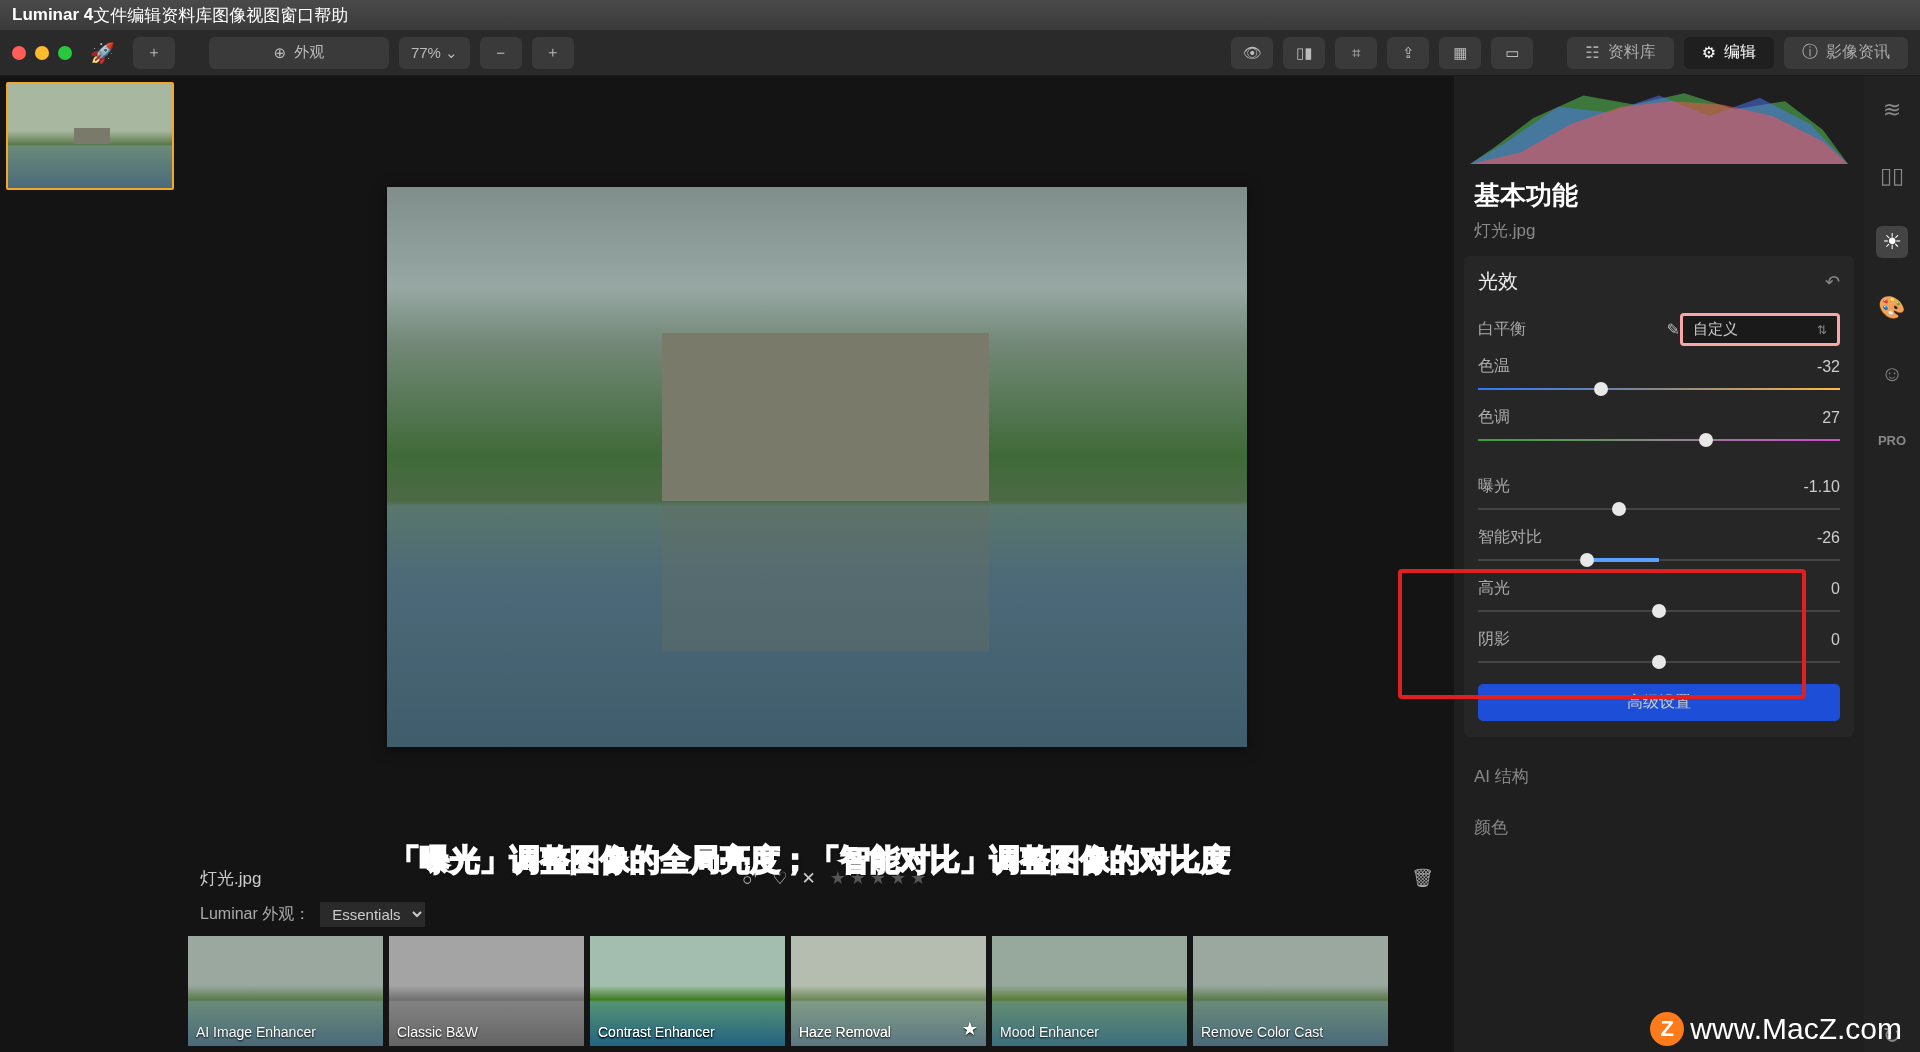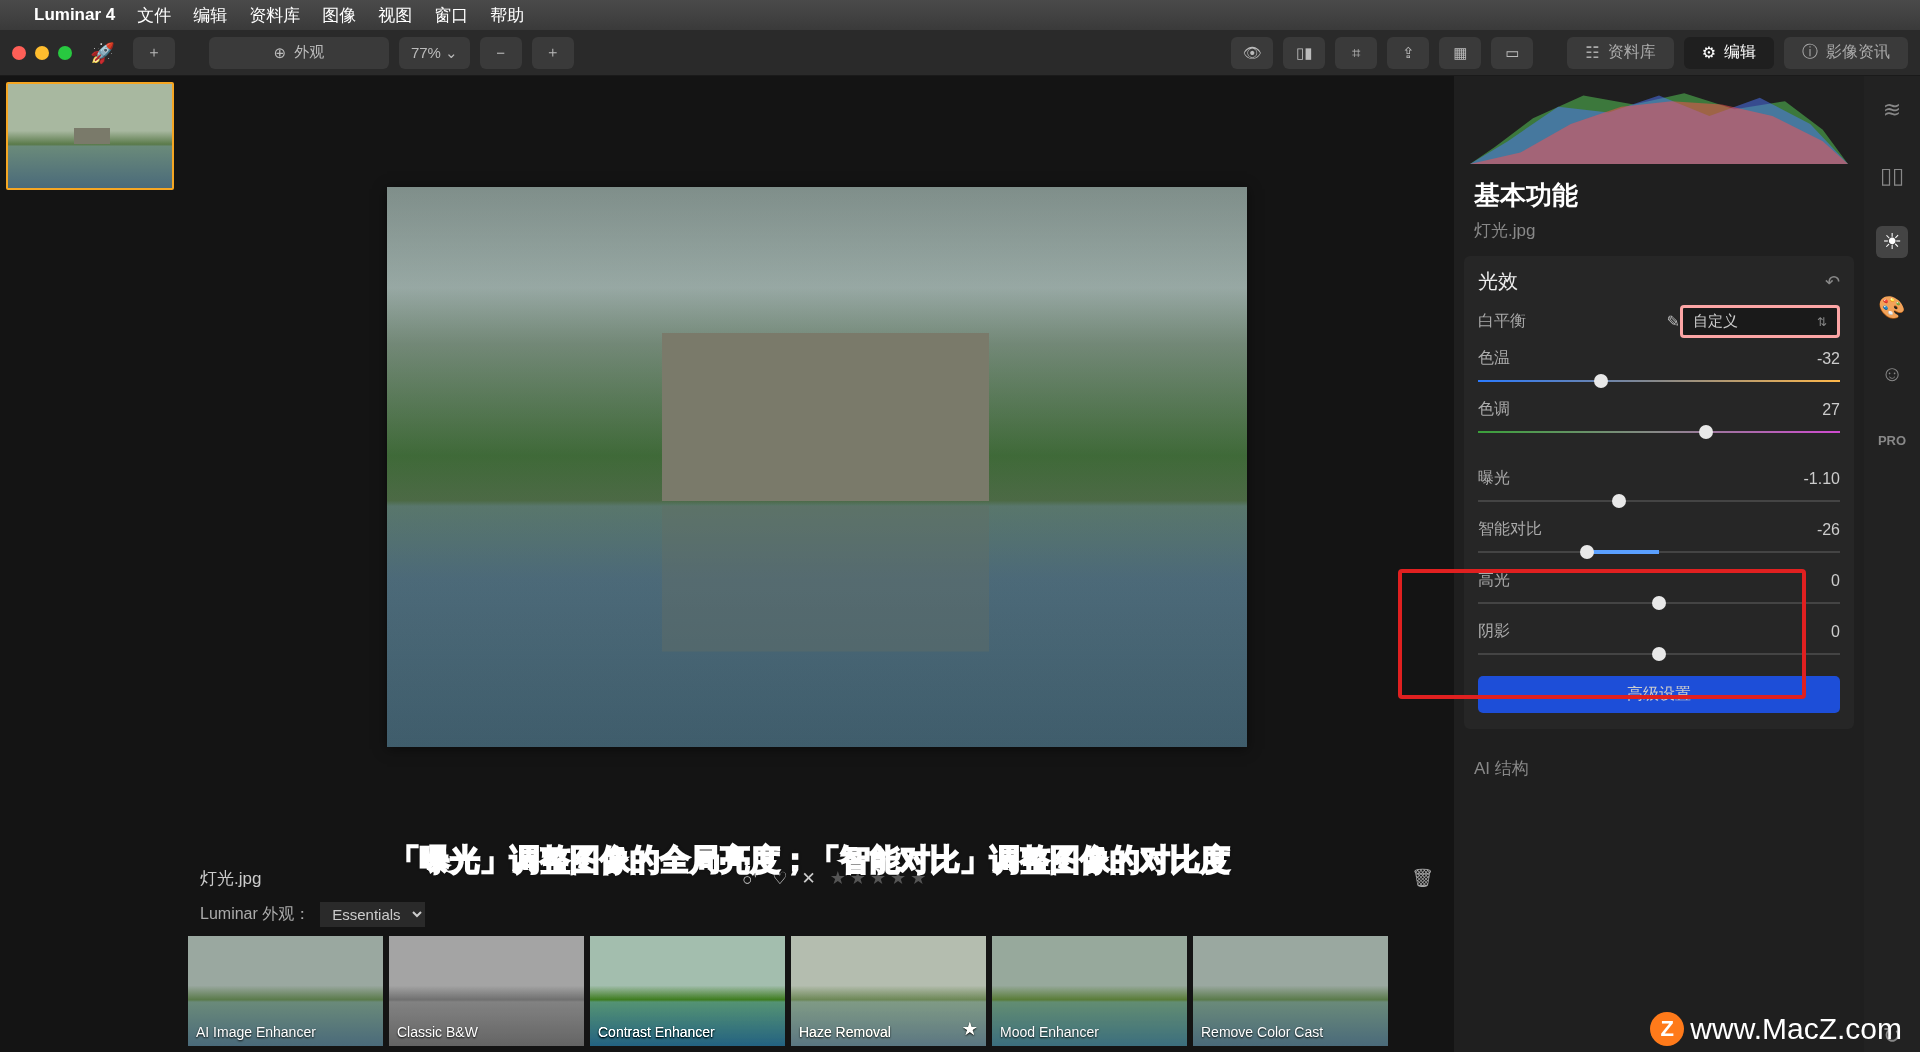--- a/index.html
+++ b/index.html
@@ -1,19 +1,19 @@
 <!DOCTYPE html>
 <html><head>
 <meta charset="utf-8">
 <style>
 * { margin: 0; padding: 0; box-sizing: border-box; font-family: -apple-system, "Helvetica Neue", sans-serif; }
 body { background: #1a1a1a; color: #ccc; width: 1920px; height: 1052px; overflow: hidden; position: relative; }
 
 
-.mac-menubar { height: 30px; background: linear-gradient(#4a4a4a, #3a3a3a); display: flex; align-items: center; padding: 0 12px; gap: 22px; color: #fff; font-size: 17px; }
+.mac-menubar { height: 30px; background: linear-gradient(#4a4a4a, #3a3a3a); display: flex; align-items: center; padding: 0 12px; color: #fff; font-size: 17px; }
 .mac-menubar .apple { font-size: 18px; }
 .mac-menubar .app { font-weight: 600; }
 
 
 .app-toolbar { height: 46px; background: #2a2a2a; border-bottom: 1px solid #1a1a1a; display: flex; align-items: center; padding: 0 12px; gap: 10px; }
 .traffic { display: flex; gap: 9px; }
 .traffic span { width: 14px; height: 14px; border-radius: 50%; }
 .traffic .red { background: #ff5f57; }
 .traffic .yellow { background: #ffbd2e; }
 .traffic .green { background: #28c940; }
@@ -58,21 +58,21 @@
 .look .star { position: absolute; right: 8px; bottom: 6px; color: #fff; font-size: 18px; text-shadow: 0 1px 2px #000; }
 
 
 .right-panel { width: 410px; background: #1f1f1f; overflow-y: auto; padding: 4px 0 20px; }
 .histogram { height: 80px; margin: 4px 16px 10px; position: relative; display: flex; align-items: flex-end; justify-content: center; }
 .histogram svg { width: 100%; height: 100%; }
 .panel-title { font-size: 26px; font-weight: 600; color: #fff; padding: 4px 20px; }
 .panel-file { font-size: 17px; color: #888; padding: 2px 20px 14px; }
 
 .section { margin: 0 10px 6px; background: #262626; border-radius: 6px; padding: 12px 14px 16px; }
-.section-hd { display: flex; align-items: center; font-size: 20px; color: #eee; margin-bottom: 10px; }
+.section-hd { display: flex; align-items: center; font-size: 20px; color: #eee; margin-bottom: 18px; }
 .undo-ic { margin-left: auto; color: #888; font-size: 18px; }
 
 .row { display: flex; align-items: center; margin: 10px 0 4px; font-size: 16px; color: #aaa; }
 .row .val { margin-left: auto; color: #ccc; }
 .wb-row { display: flex; align-items: center; margin: 6px 0 10px; }
 .wb-row .lbl { font-size: 16px; color: #aaa; flex: 1; }
 .wb-row .eyedrop { color: #bbb; font-size: 16px; }
 .wb-sel { background: #1a1a1a; color: #ccc; border: 3px solid #fca5a5; border-radius: 4px; padding: 4px 10px; font-size: 15px; width: 160px; display: flex; align-items: center; }
 .wb-sel::after { content: "⇅"; margin-left: auto; color: #888; font-size: 12px; }
 
@@ -294,20 +294,21 @@
       <div class="slider-wrap">
           <div class="track"></div>
           <div class="knob" style="left:50%"></div>
         </div>
 
       <button class="adv-btn">高级设置</button>
     </div>
 
     <div class="tool-list">
       <div class="tool-item">AI 结构</div>
+      <div class="tool-item">颜色</div>
     </div>
   </div>
 
   <div class="vbar">
     <div class="vic">≋</div>
     <div class="vic">▯▯</div>
     <div class="vic active">☀</div>
     <div class="vic">🎨</div>
     <div class="vic">☺</div>
     <div class="vic" style="font-size:13px;font-weight:600">PRO</div>

